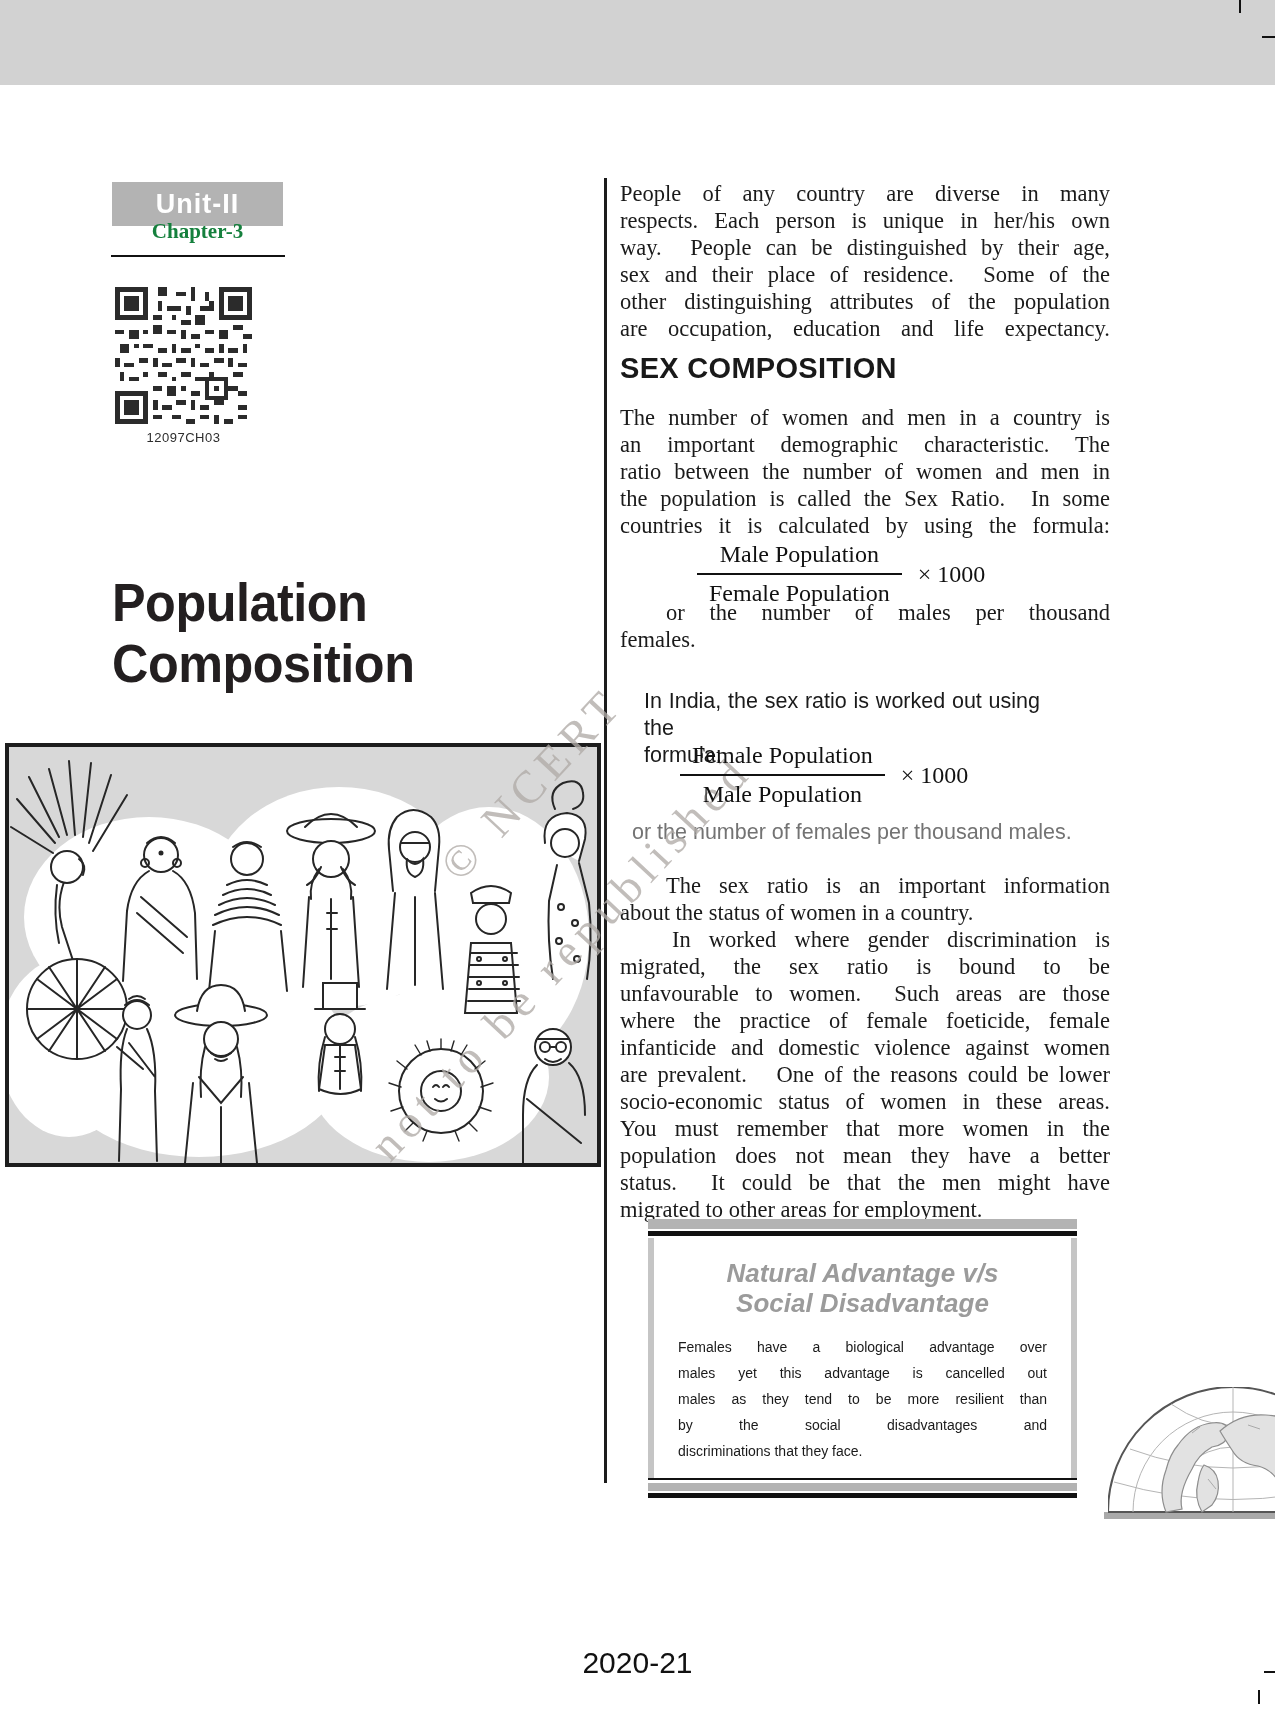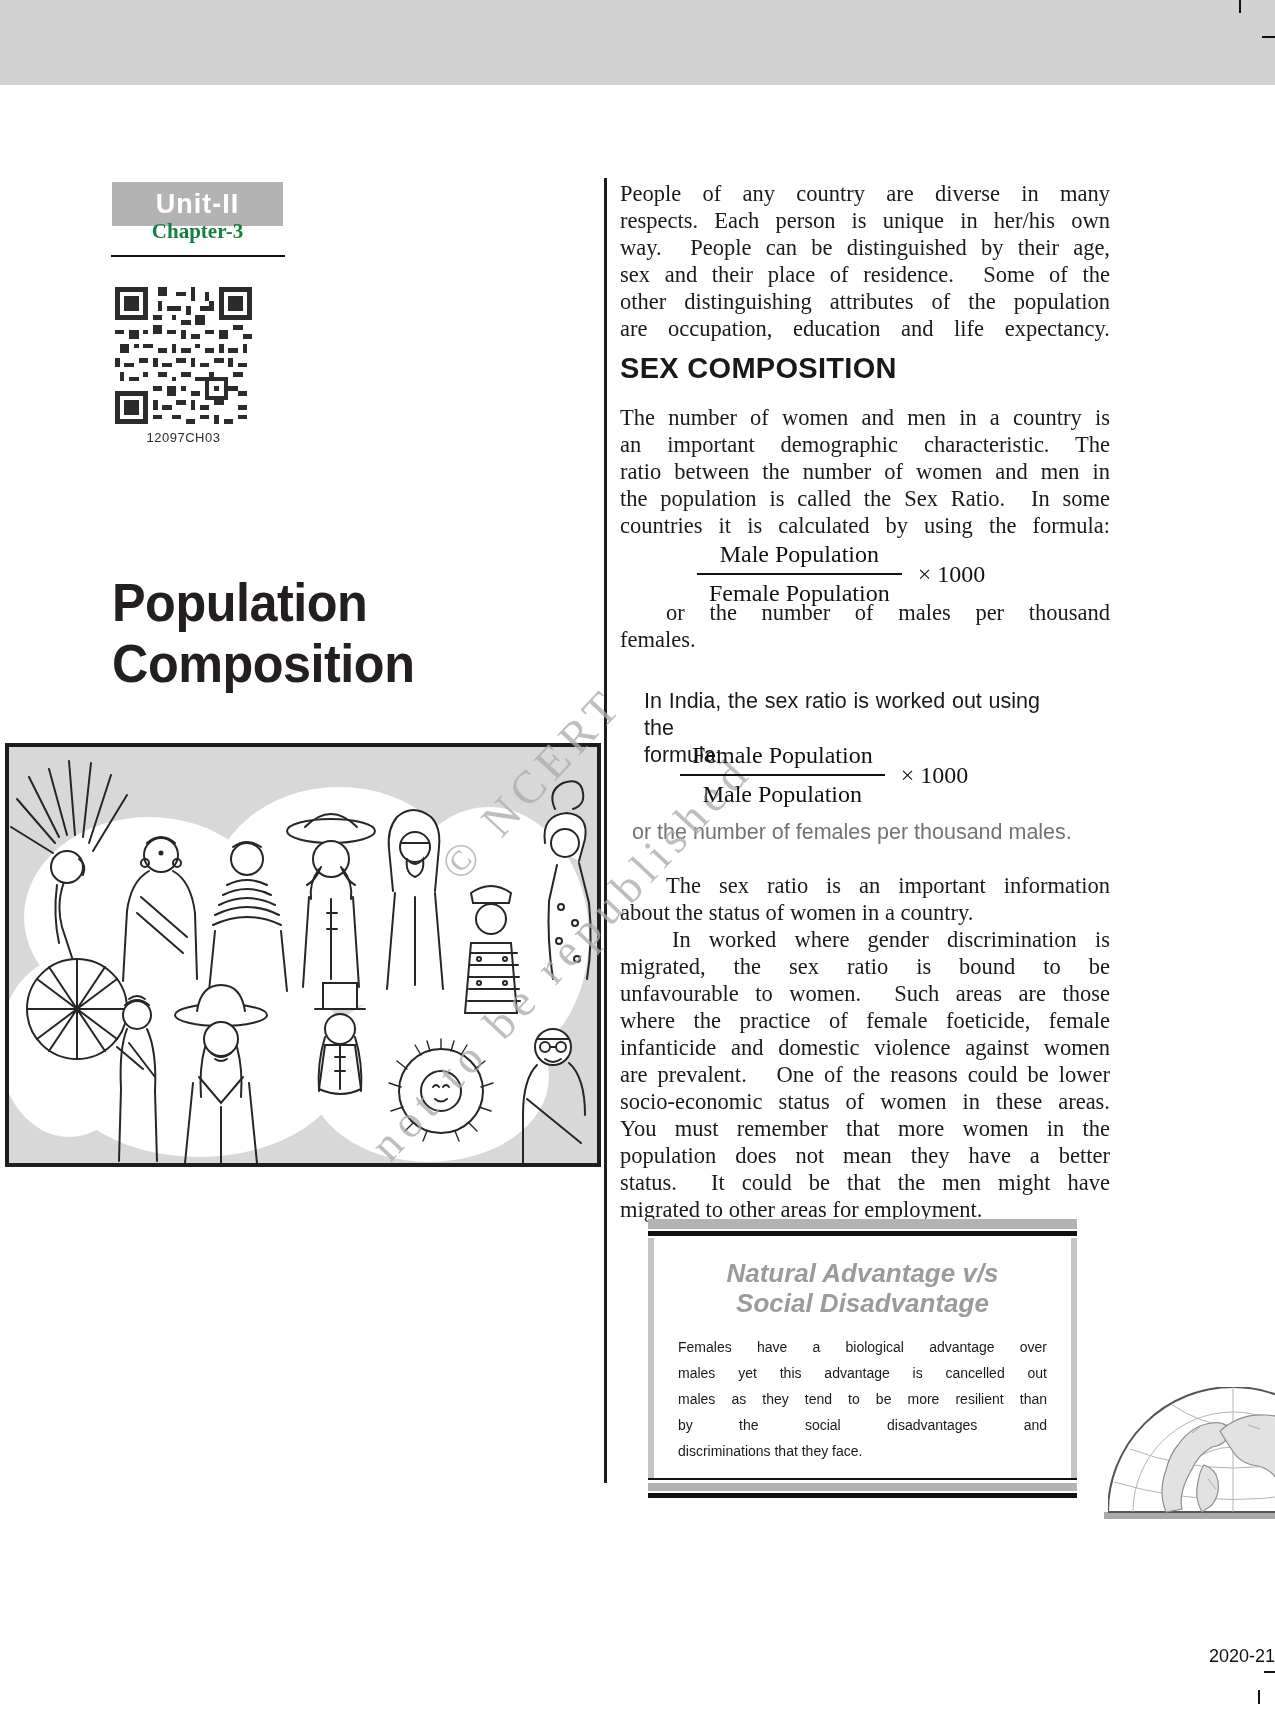--- a/index.html
+++ b/index.html
@@ -70,22 +70,22 @@
   .box-text{margin-top:16px;}
   .box-text>div{font-size:14px;line-height:26px;}
   .box-bot-thin{height:2px;background:#111;}
   .box-bot-gray{height:8px;background:#b3b3b3;margin-top:3px;}
   .box-bot-black{height:5px;background:#111;margin-top:2px;}
 
   
   .globe{left:1108px;top:1387px;width:250px;height:127px;z-index:2;}
   .globe-shadow{left:1104px;top:1512px;width:171px;height:7px;background:#a9a9a9;}
 
-  .footer{left:0;top:1646px;width:1275px;text-align:right;
-     font-family:"Liberation Sans",sans-serif;font-size:18px;color:#111;}
+  .footer{left:0;top:1646px;width:1275px;text-align:center;
+     font-family:"Liberation Sans",sans-serif;font-size:30px;color:#111;}
 </style>
 </head>
 <body>
 
 <div class="page">
 
   <div class="abs top-band"></div>
   <div class="abs cropmark" style="left:1239px;top:0;width:2px;height:13px;"></div>
   <div class="abs cropmark" style="left:1262px;top:36px;width:13px;height:2px;"></div>
   <div class="abs cropmark" style="left:1258px;top:1690px;width:2px;height:14px;"></div>

